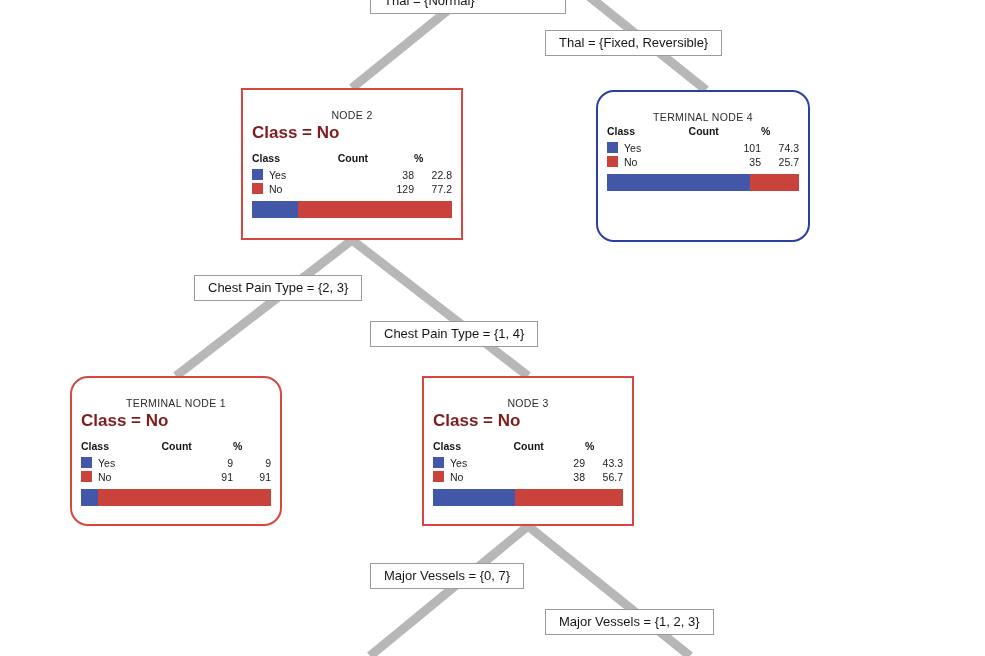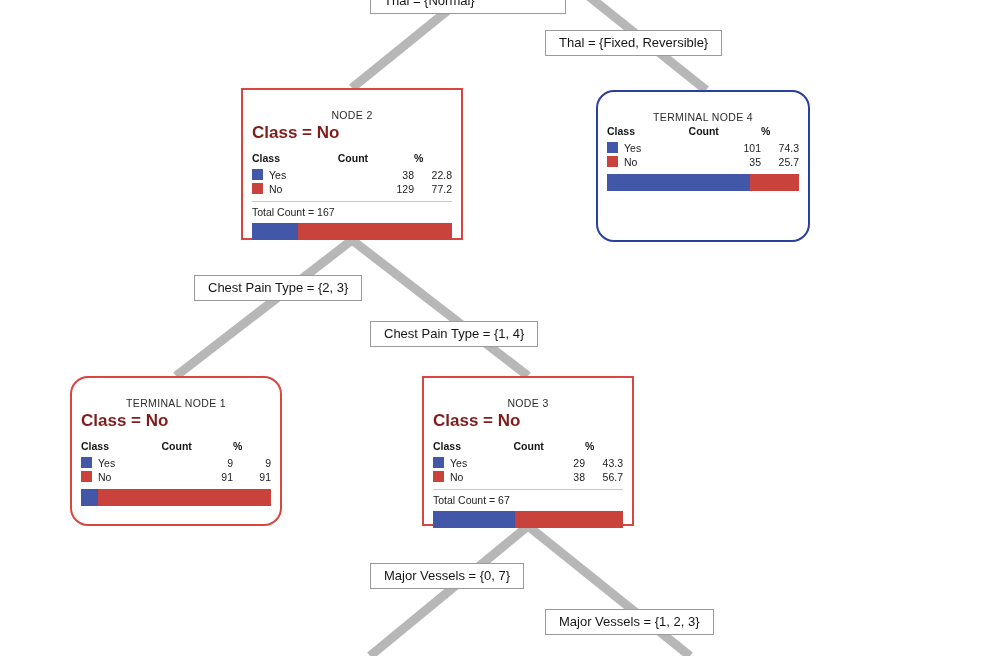--- a/index.html
+++ b/index.html
@@ -150,21 +150,20 @@
         <td class="num">38</td>
         <td class="num">22.8</td>
       </tr>
       <tr>
         <td><span class="swatch sw-no"></span><span>No</span></td>
         <td class="num">129</td>
         <td class="num">77.2</td>
       </tr>
     </tbody>
       </table>
-    <div class="total">Total Count = 167</div>
     <div class="stackbar">
       <div class="seg-yes" style="width: 22.8%;"></div>
       <div class="seg-no" style="width: 77.2%;"></div>
     </div>
   </div>
 
   <div class="node blue rounded" style="left:596px;top:90px;width:214px;height:152px;">
     <div class="node-title">TERMINAL NODE 4</div>
     <table class="dist">
       <tbody>
@@ -234,20 +233,19 @@
         <td class="num">29</td>
         <td class="num">43.3</td>
       </tr>
       <tr>
         <td><span class="swatch sw-no"></span><span>No</span></td>
         <td class="num">38</td>
         <td class="num">56.7</td>
       </tr>
     </tbody>
       </table>
-    <div class="total">Total Count = 67</div>
     <div class="stackbar">
       <div class="seg-yes" style="width: 43.3%;"></div>
       <div class="seg-no" style="width: 56.7%;"></div>
     </div>
   </div>
 
 </div>
 
 </body></html>

